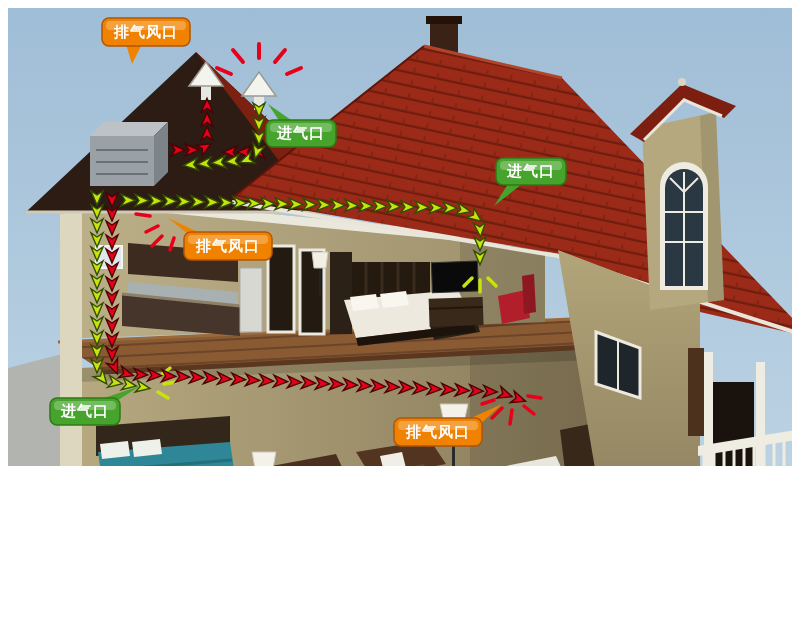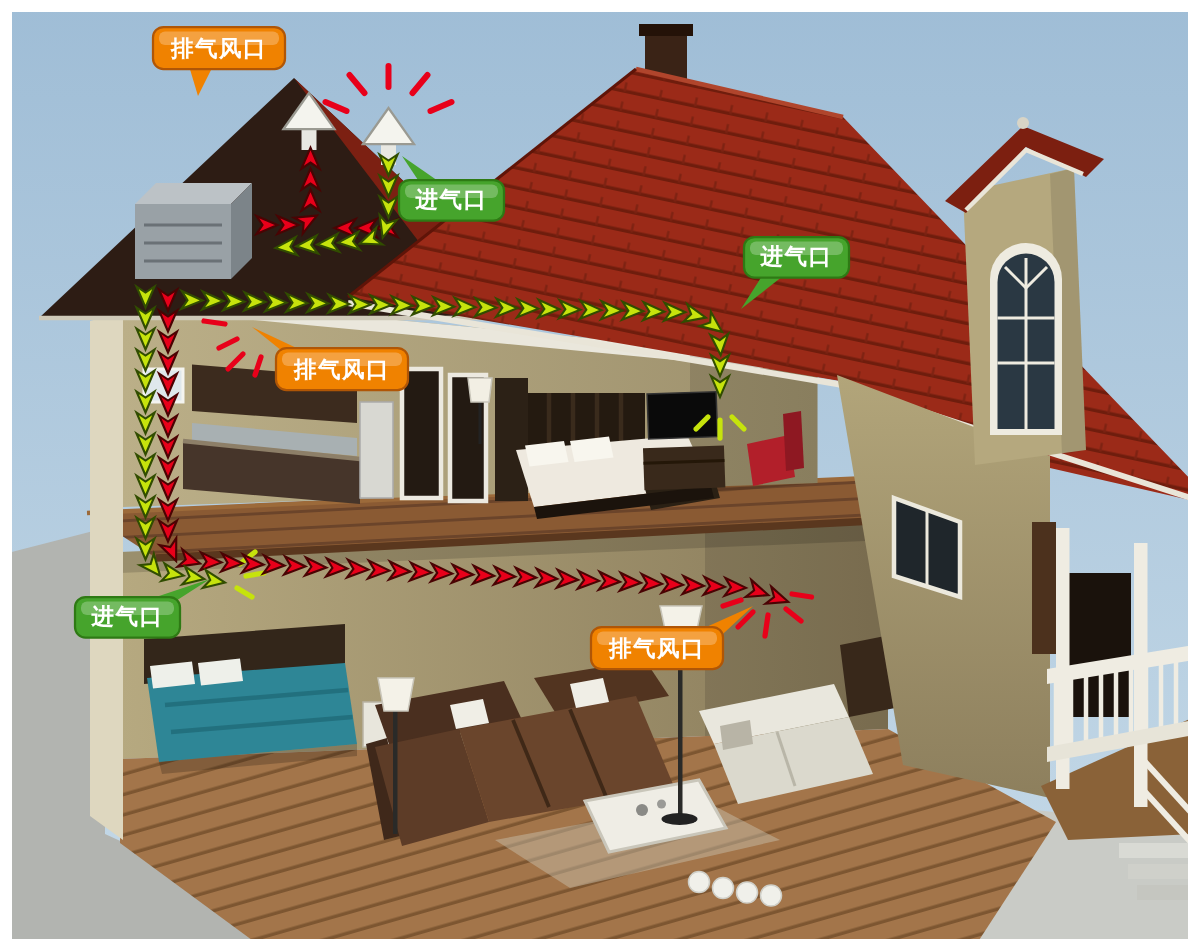--- a/index.html
+++ b/index.html
@@ -1,16 +1,16 @@
 <!DOCTYPE html>
 <html><head>
 <meta charset="utf-8">
 <style>
   html,body{margin:0;padding:0;background:#ffffff;}
-  #stage{position:relative;width:800px;height:634px;background:#ffffff;overflow:hidden;
+  #stage{position:relative;width:800px;height:466px;background:#ffffff;overflow:hidden;
          font-family:"DejaVu Sans", sans-serif;}
   svg{display:block;}
   text.bubble{font-family:"DejaVu Sans", sans-serif;font-size:15px;font-weight:bold;fill:#ffffff;
               text-anchor:middle;dominant-baseline:central;letter-spacing:1px;}
 </style>
 </head>
 <body>
 
 <div id="stage">
 <svg width="800" height="634" viewBox="0 0 800 634">

